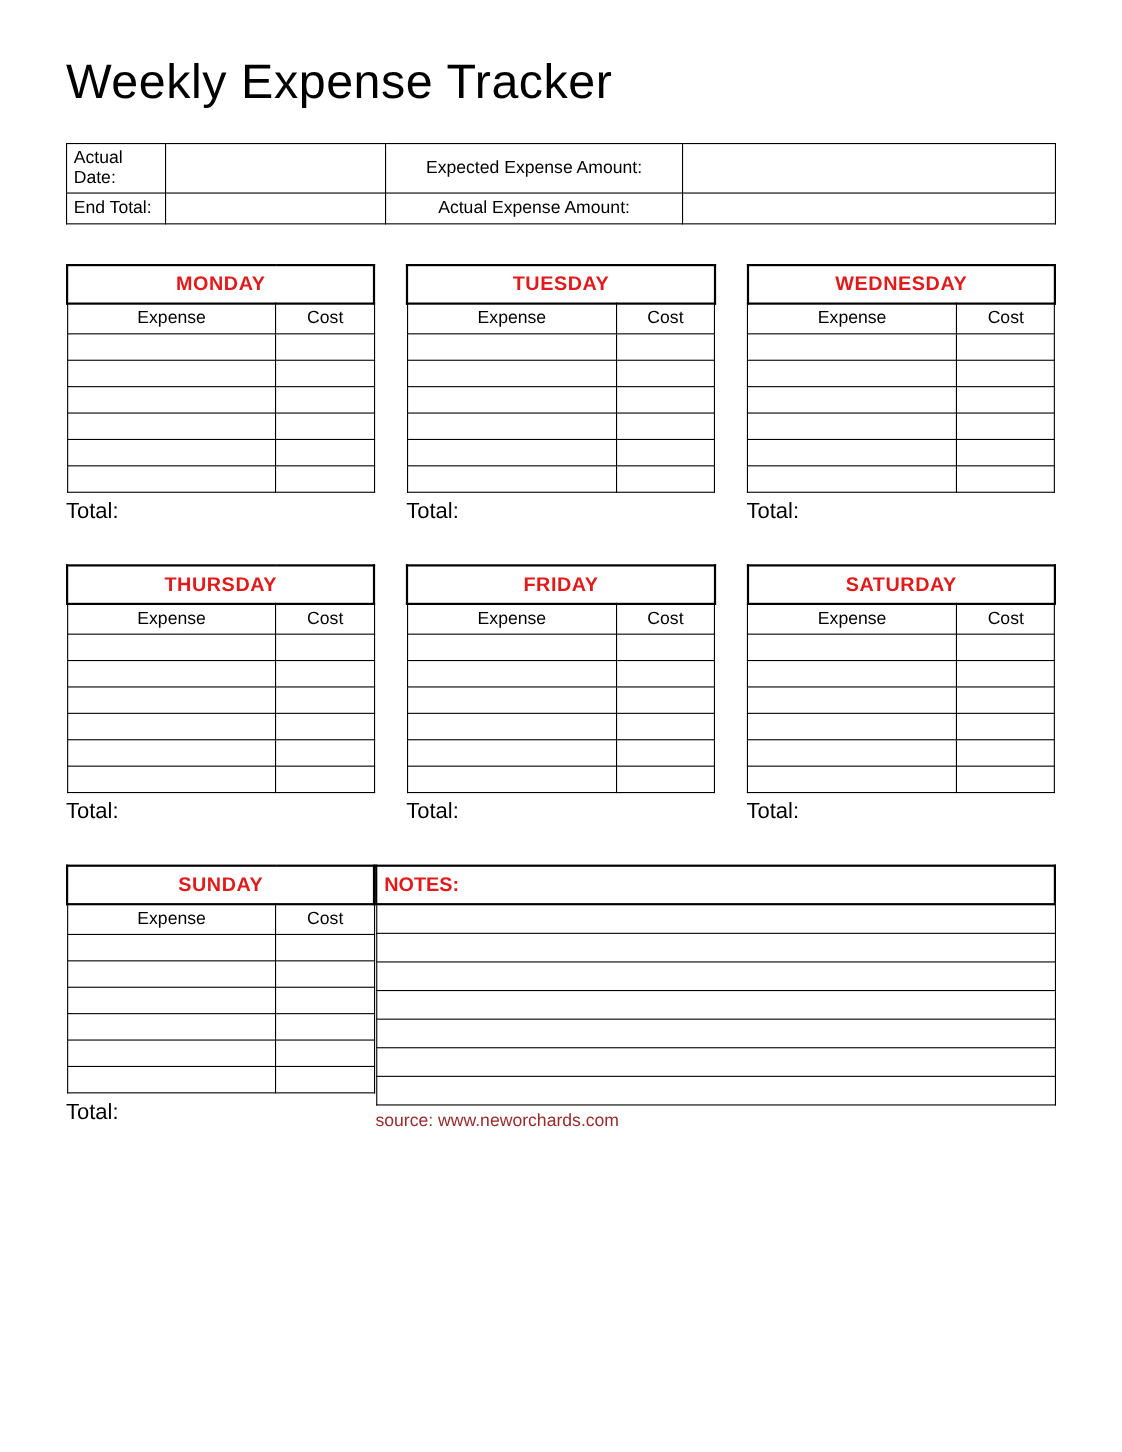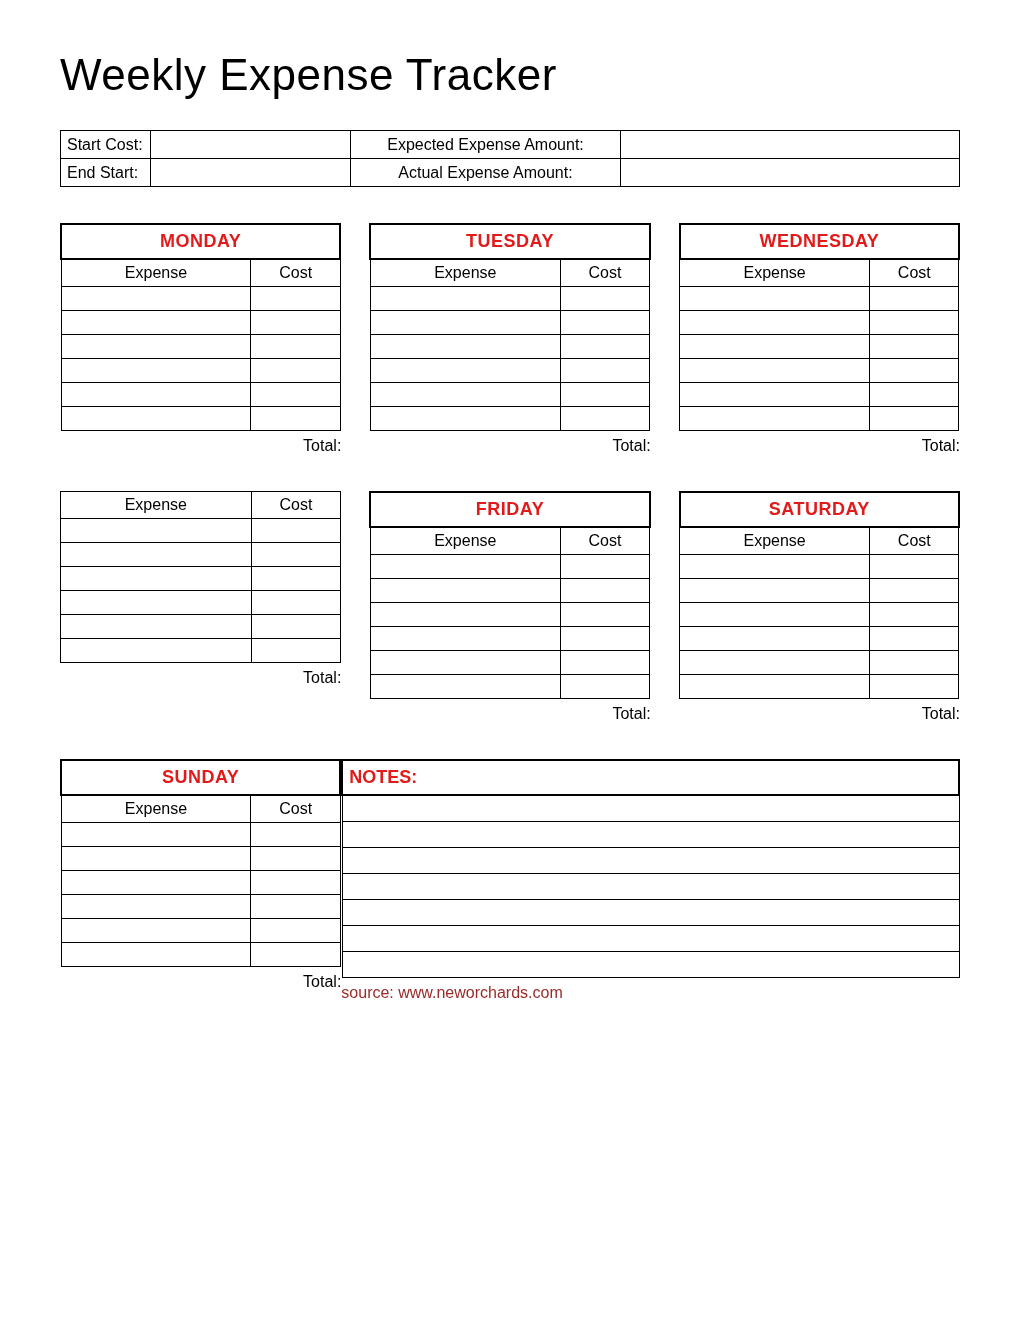--- a/index.html
+++ b/index.html
@@ -68,22 +68,22 @@
     font-size: 16px;
     padding: 4px 0;
     text-align: center;
   }
   table.day td.cell {
     border: 1.5px solid #000;
     height: 24px;
   }
   .col-cost { width: 32%; }
   .total {
-    text-align: right;
-    font-size: 16px;
+    text-align: left;
+    font-size: 20px;
     margin-top: 6px;
   }
 
   
   .row-last {
     display: flex;
   }
   .sunday-wrap { flex: 0 0 calc((100% - 56px)/3); }
   .notes-wrap  { flex: 1 1 auto; }
   table.notes {
@@ -111,27 +111,27 @@
 </head>
 <body>
 
 <div class="page">
 
   <h1 class="title">Weekly Expense Tracker</h1>
 
   <table class="info">
     <tbody>
         <tr>
-      <td class="lbl-left">Start Cost:</td>
+      <td class="lbl-left">Actual Date:</td>
       <td class="val-left"></td>
       <td class="lbl-mid">Expected Expense Amount:</td>
       <td class="val-mid"></td>
     </tr>
     <tr>
-      <td class="lbl-left">End Start:</td>
+      <td class="lbl-left">End Total:</td>
       <td class="val-left"></td>
       <td class="lbl-mid">Actual Expense Amount:</td>
       <td class="val-mid"></td>
     </tr>
   </tbody>
     </table>
 
   <div class="row3">
     <div class="day-block">
       <table class="day">
@@ -248,20 +248,23 @@
       </tbody>
         </table>
       <div class="total">Total:</div>
     </div>
   </div>
 
   <div class="row3">
     <div class="day-block">
       <table class="day">
         <tbody>
+            <tr>
+              <th class="dayname" colspan="2">THURSDAY</th>
+            </tr>
         <tr>
           <th class="sub">Expense</th>
           <th class="sub col-cost">Cost</th>
         </tr>
         <tr>
               <td class="cell"></td>
               <td class="cell col-cost"></td>
             </tr>
         <tr>
               <td class="cell"></td>

